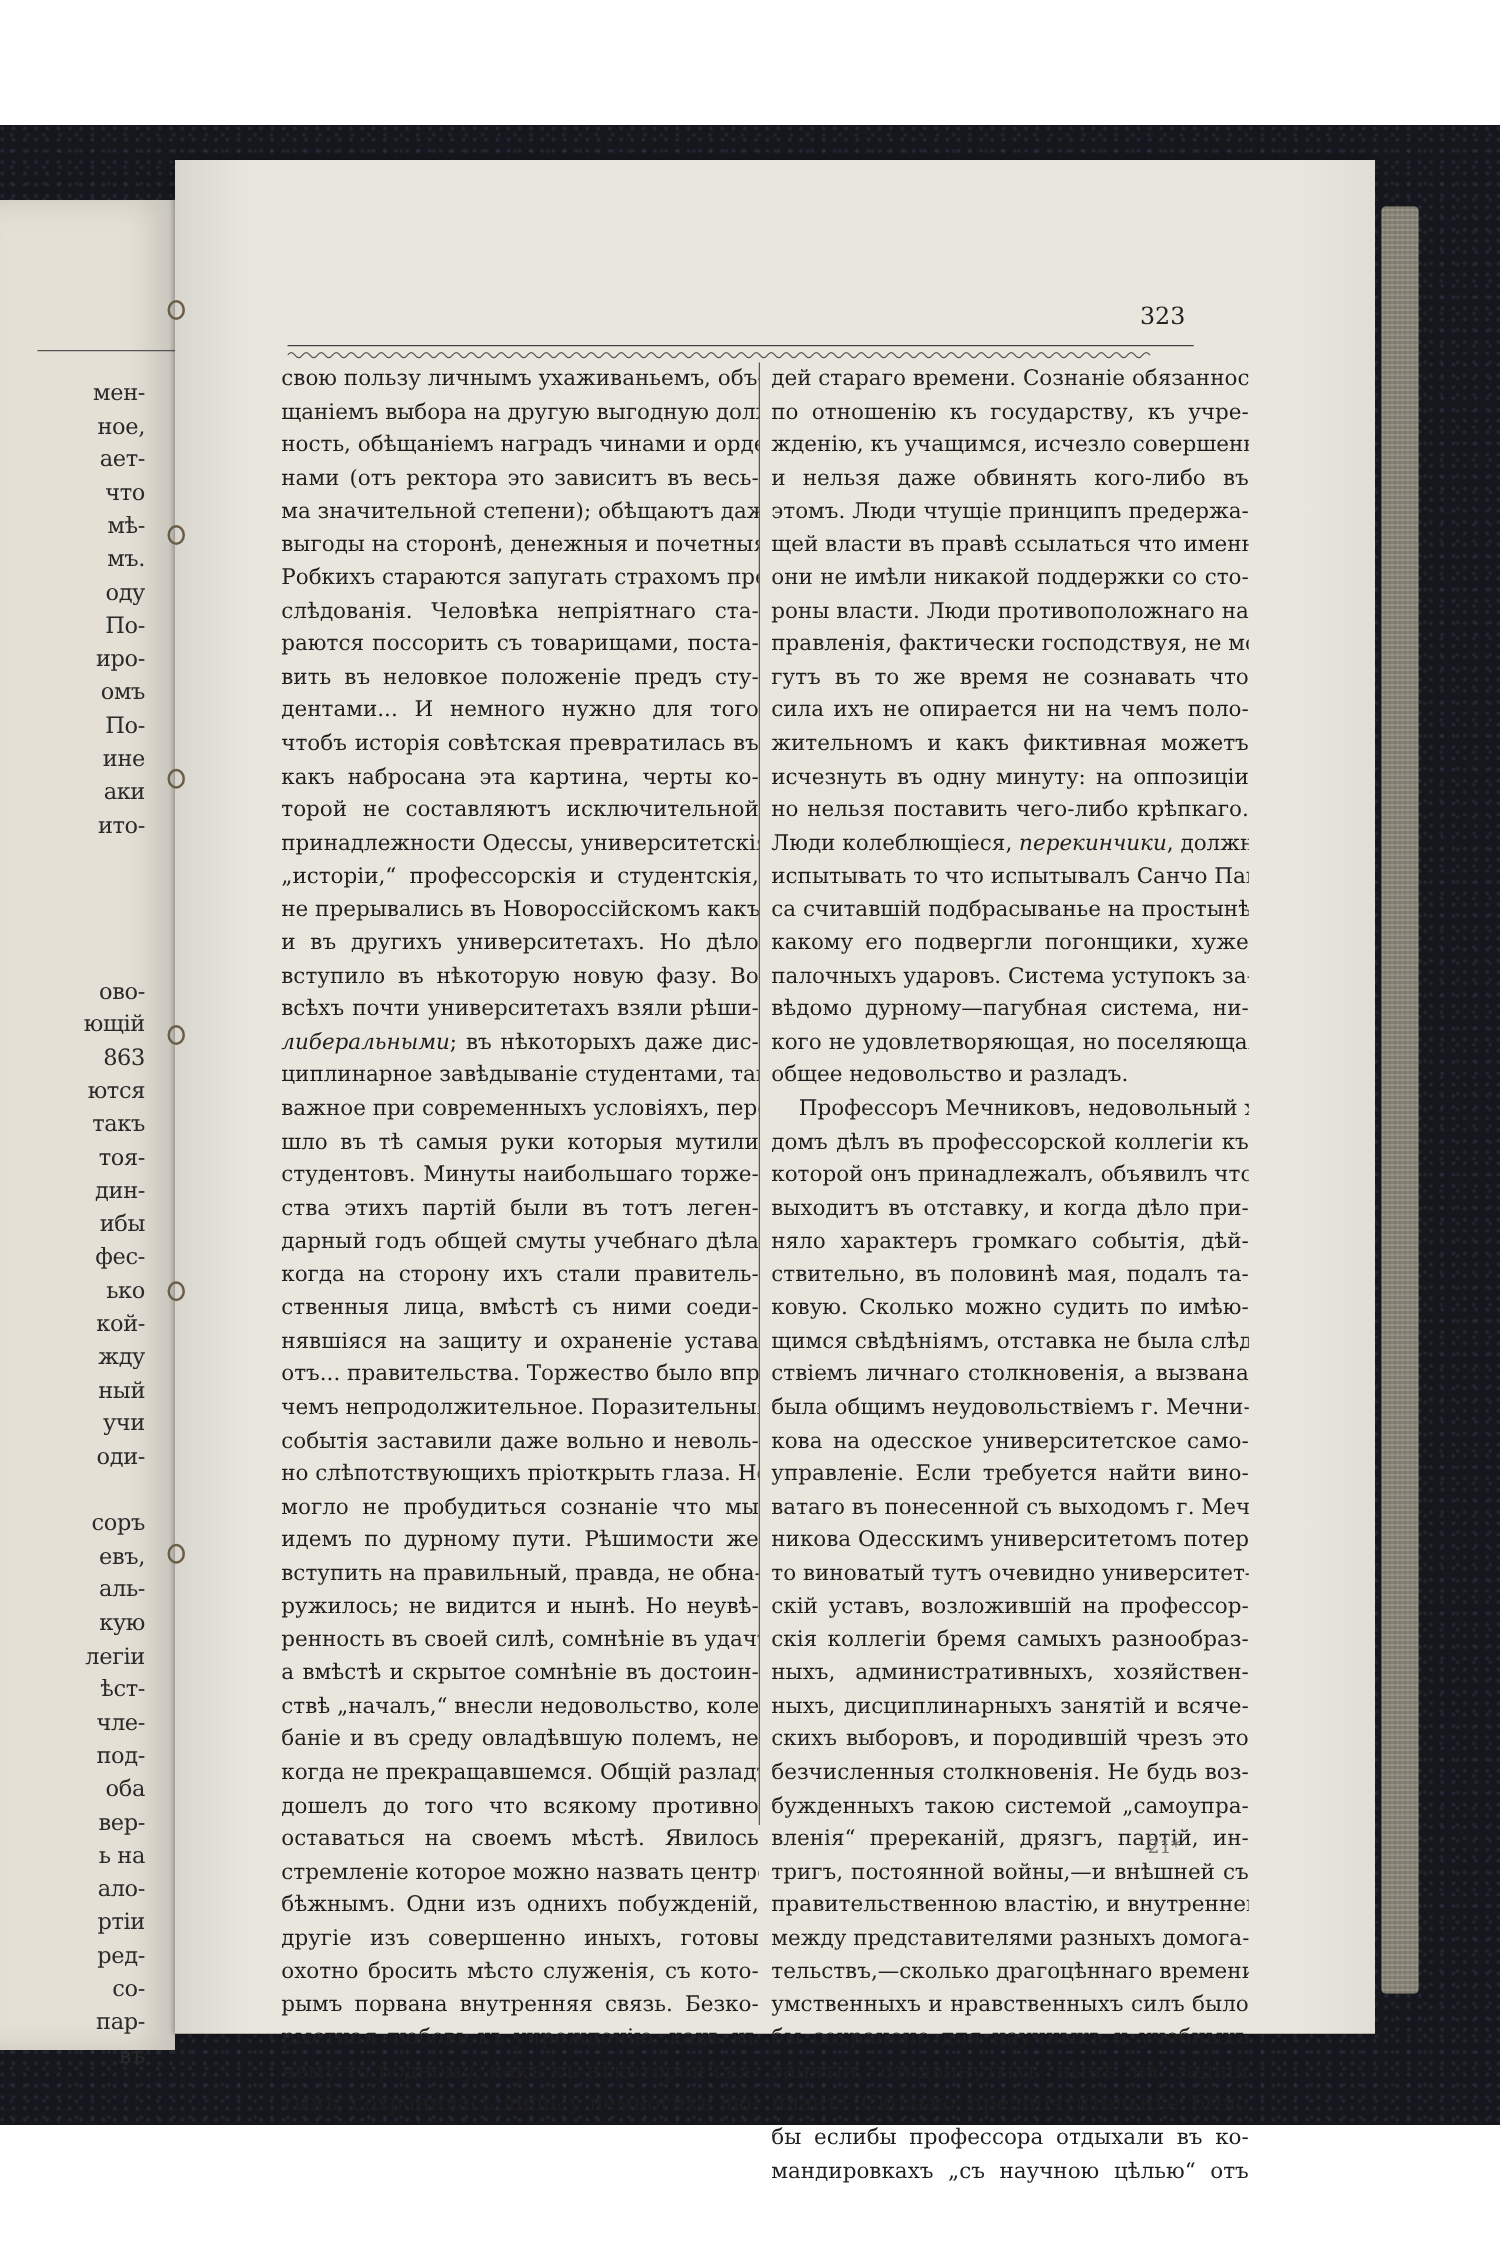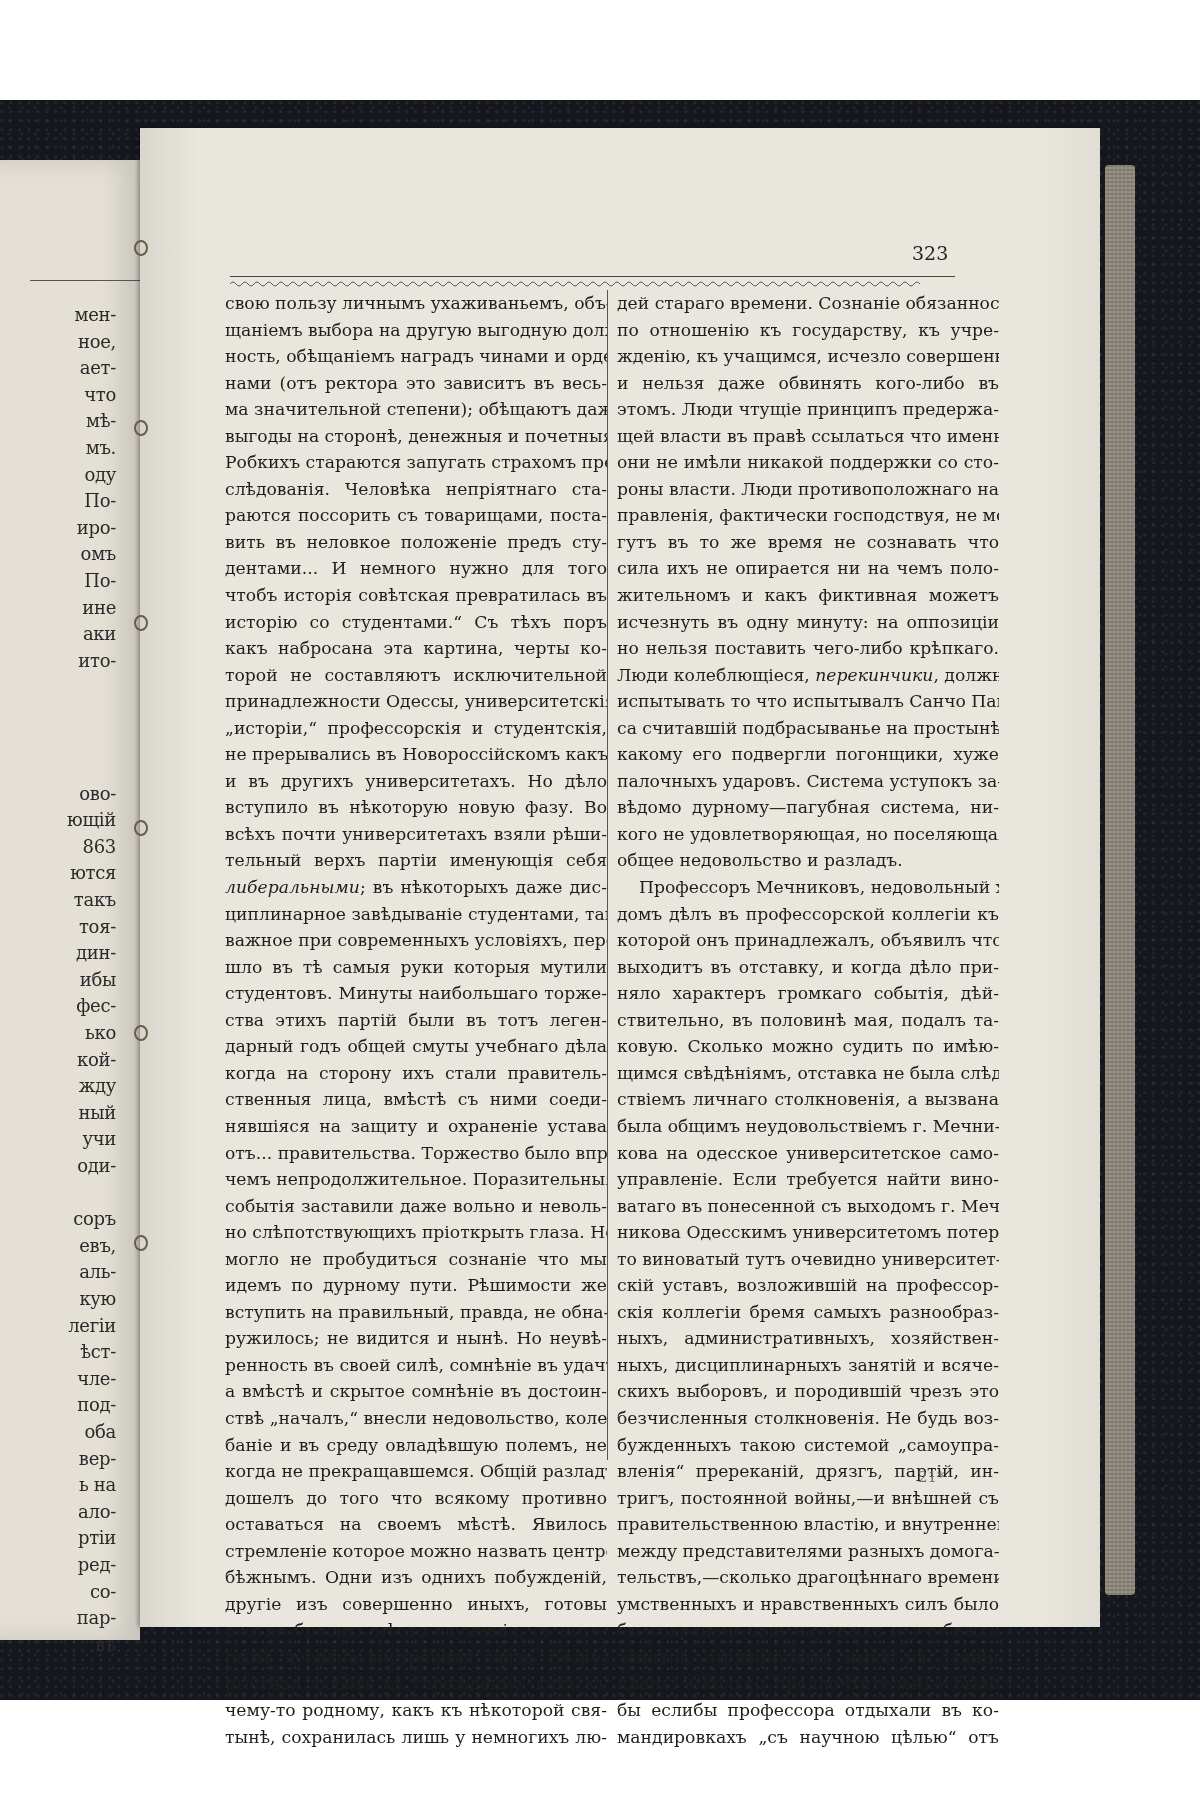--- a/index.html
+++ b/index.html
@@ -117,30 +117,28 @@
     <span class="line">ность, обѣщаніемъ наградъ чинами и орде-</span>
     <span class="line">нами (отъ ректора это зависитъ въ весь-</span>
     <span class="line">ма значительной степени); обѣщаютъ даже</span>
     <span class="line">выгоды на сторонѣ, денежныя и почетныя.</span>
     <span class="line">Робкихъ стараются запугать страхомъ пре-</span>
     <span class="line">слѣдованія. Человѣка непріятнаго ста-</span>
     <span class="line">раются поссорить съ товарищами, поста-</span>
     <span class="line">вить въ неловкое положеніе предъ сту-</span>
     <span class="line">дентами... И немного нужно для того</span>
     <span class="line">чтобъ исторія совѣтская превратилась въ</span>
-    <span class="line">исторію со студентами.“ Съ тѣхъ поръ</span>
     <span class="line">какъ набросана эта картина, черты ко-</span>
     <span class="line">торой не составляютъ исключительной</span>
     <span class="line">принадлежности Одессы, университетскія</span>
     <span class="line">„исторіи,“ профессорскія и студентскія,</span>
     <span class="line">не прерывались въ Новороссійскомъ какъ</span>
     <span class="line">и въ другихъ университетахъ. Но дѣло</span>
     <span class="line">вступило въ нѣкоторую новую фазу. Во</span>
     <span class="line">всѣхъ почти университетахъ взяли рѣши-</span>
-    <span class="line">тельный верхъ партіи именующія себя</span>
     <span class="line"><span class="it">либеральными</span>; въ нѣкоторыхъ даже дис-</span>
     <span class="line">циплинарное завѣдываніе студентами, такъ</span>
     <span class="line">важное при современныхъ условіяхъ, пере-</span>
     <span class="line">шло въ тѣ самыя руки которыя мутили</span>
     <span class="line">студентовъ. Минуты наибольшаго торже-</span>
     <span class="line">ства этихъ партій были въ тотъ леген-</span>
     <span class="line">дарный годъ общей смуты учебнаго дѣла</span>
     <span class="line">когда на сторону ихъ стали правитель-</span>
     <span class="line">ственныя лица, вмѣстѣ съ ними соеди-</span>
     <span class="line">нявшіяся на защиту и охраненіе устава</span>

